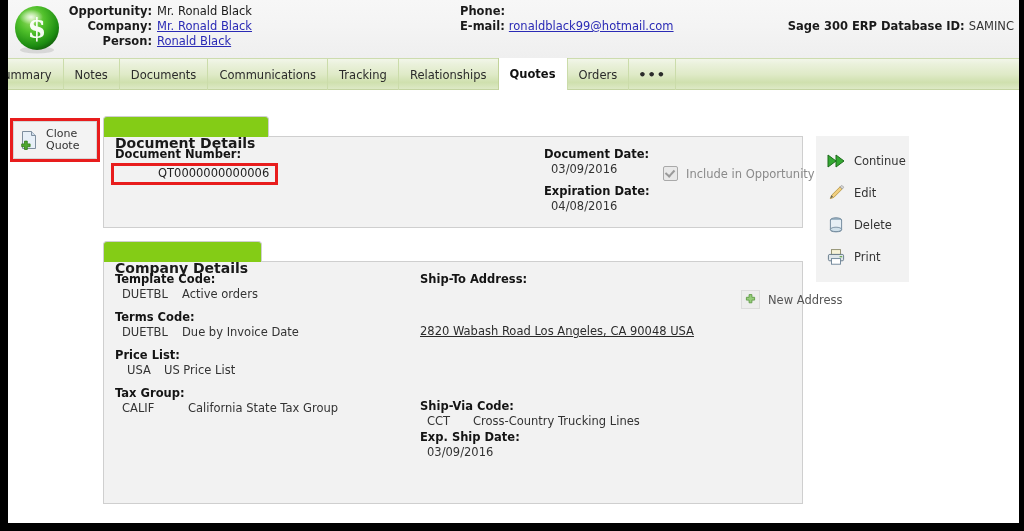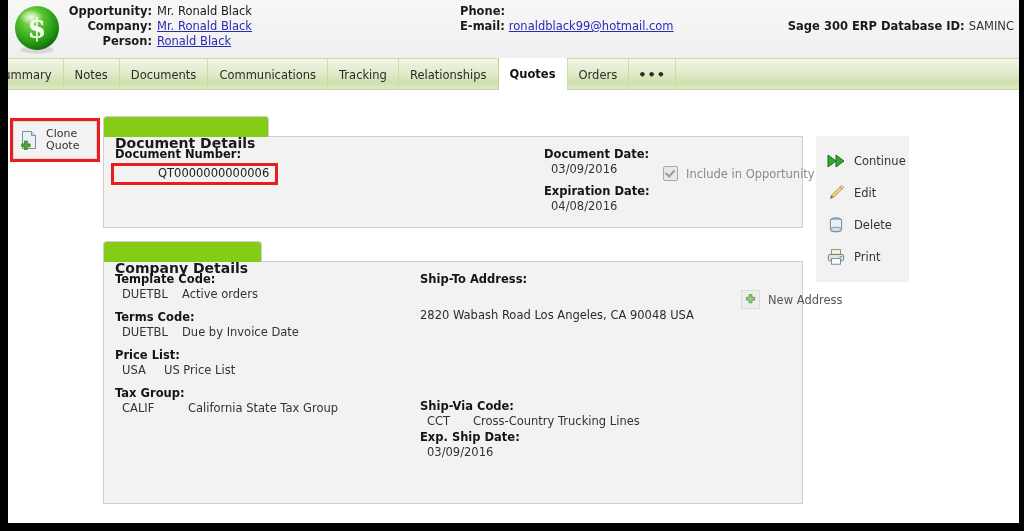--- a/index.html
+++ b/index.html
@@ -472,32 +472,32 @@
         <div class="fld-value"><span class="code">DUETBL</span><span class="desc">Active orders</span></div>
       </div>
 
       <div class="fld" style="left:11px; top:48px;">
         <div class="fld-label">Terms Code:</div>
         <div class="fld-value"><span class="code">DUETBL</span><span class="desc">Due by Invoice Date</span></div>
       </div>
 
       <div class="fld" style="left:11px; top:86px;">
         <div class="fld-label">Price List:</div>
-        <div class="fld-value"><span class="code" style="min-width:34px;">USA</span><span class="desc">US Price List</span></div>
+        <div class="fld-value"><span class="code" style="min-width:34px;text-align:center;">USA</span><span class="desc">US Price List</span></div>
       </div>
 
       <div class="fld" style="left:11px; top:124px;">
         <div class="fld-label">Tax Group:</div>
         <div class="fld-value"><span class="code">CALIF</span><span class="desc" style="margin-left:14px;">California State Tax Group</span></div>
       </div>
 
       <div class="fld" style="left:316px; top:10px;">
         <div class="fld-label">Ship-To Address:</div>
       </div>
-      <div class="fld addr-text" style="left:316px; top:46px;">2820 Wabash Road Los Angeles, CA 90048 USA</div>
+      <div class="fld addr-text" style="left:316px; top:62px;text-decoration:underline;">2820 Wabash Road Los Angeles, CA 90048 USA</div>
 
       <div class="new-address">
         <span class="ico">
           <svg width="13" height="13" viewBox="0 0 13 13">
             <path d="M5.1 1.6 h2.8 v2.7 h2.7 v2.8 h-2.7 v2.7 h-2.8 v-2.7 h-2.7 v-2.8 h2.7 z" fill="#96cd7a" stroke="#5f9b45" stroke-width="0.9"></path>
           </svg>
         </span>
         <span class="lbl">New Address</span>
       </div>
 

